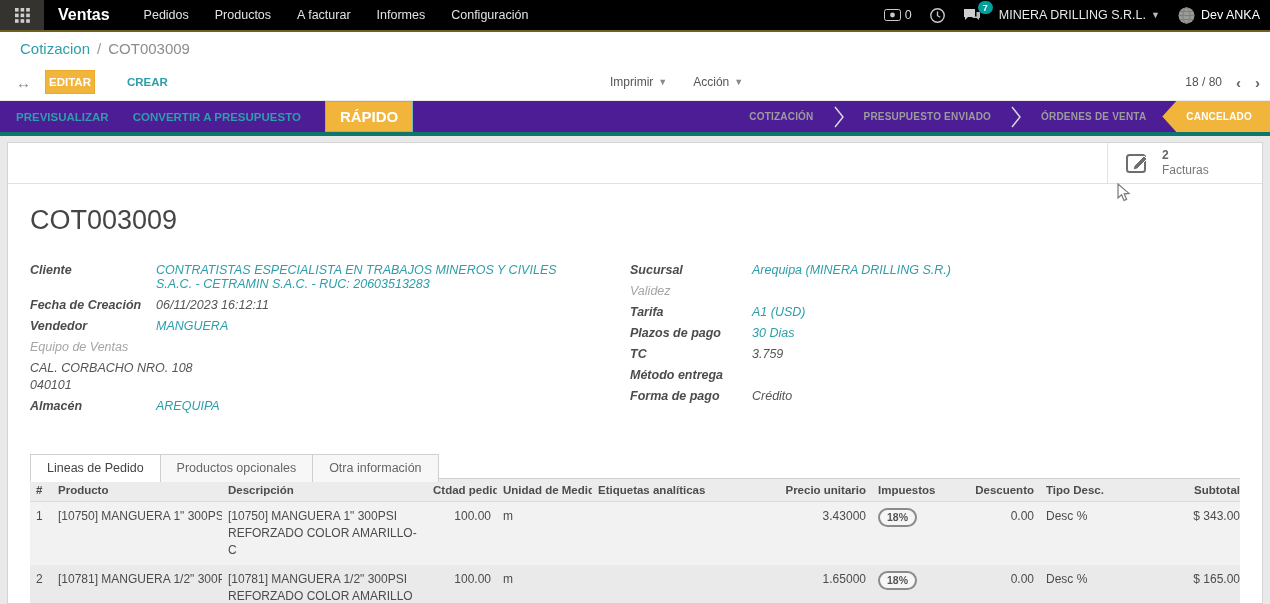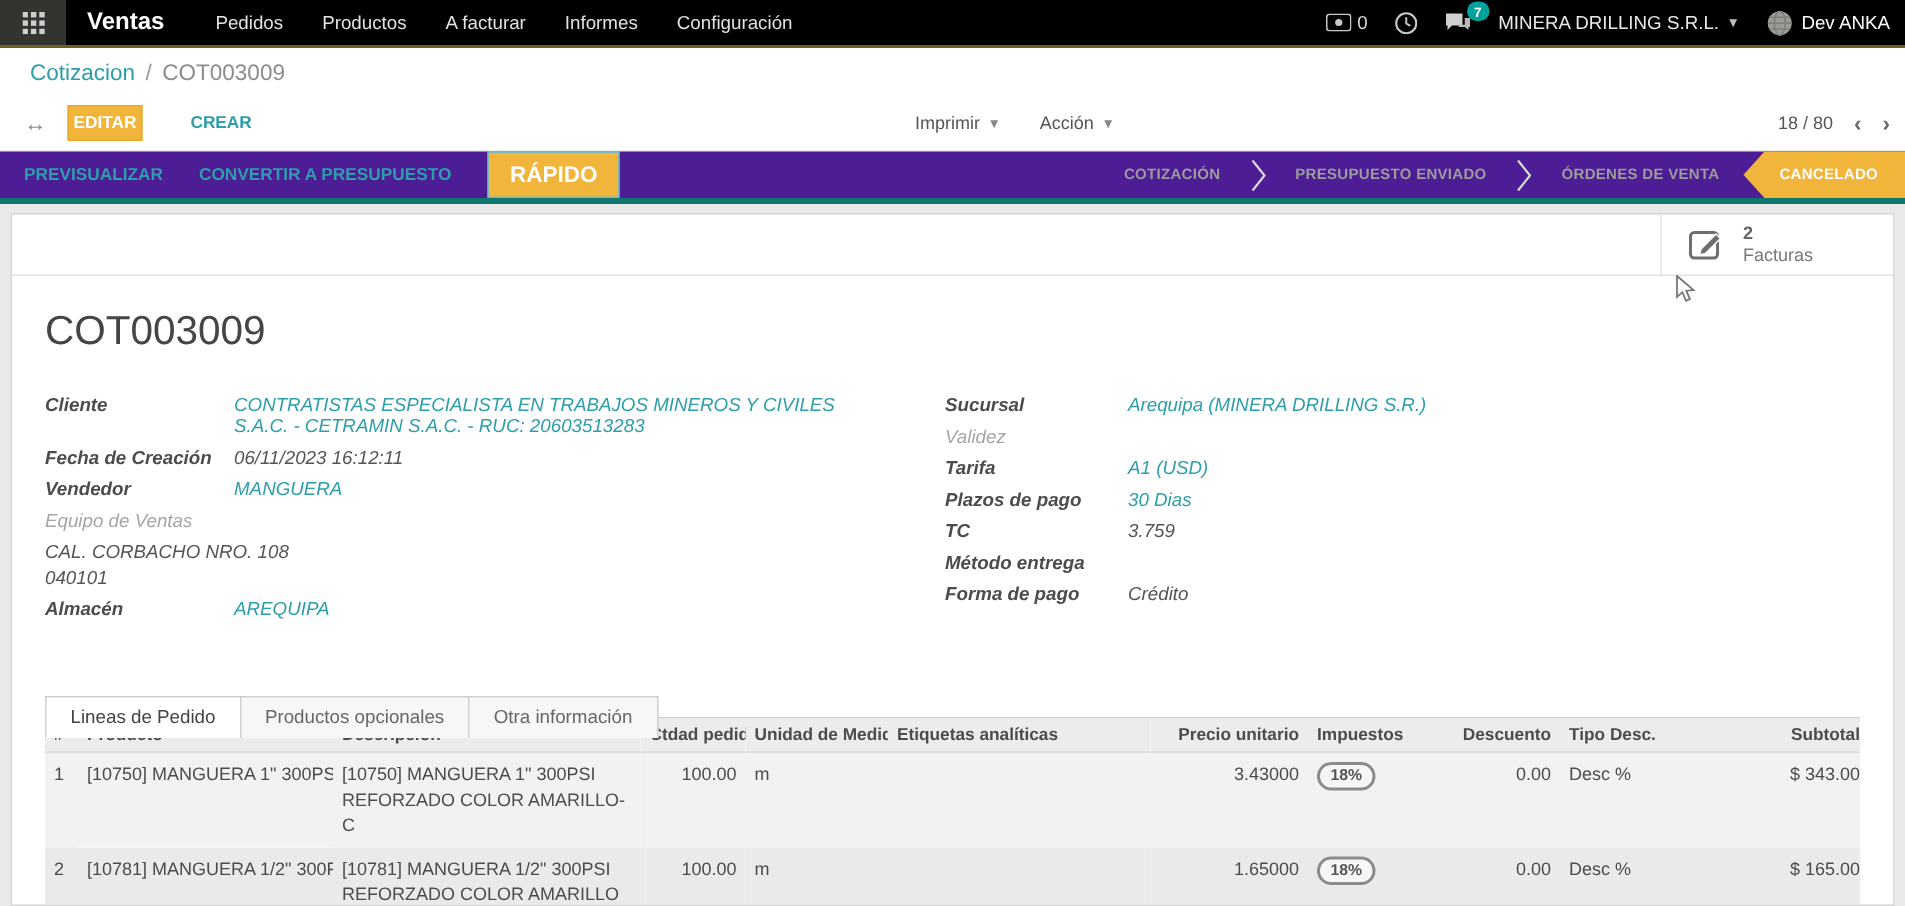--- a/index.html
+++ b/index.html
@@ -74,21 +74,21 @@
   .o-label.muted { color:#a6a6a6; font-weight:normal; }
   .o-value { color:#555; }
   .col-left .o-value { width:432px; }
   .col-right .o-value { width:300px; }
   .o-value.link { color:#2d9eaa; cursor:pointer; }
   .o-vline { margin-bottom:3px; }
 
   
   .tabs { display:flex; margin:30px 22px 0; border-bottom:1px solid #cfcfcf; flex:0 0 auto; position:relative; }
   .tab { font-size:12.5px; color:#666; padding:6px 16px; border:1px solid #cfcfcf; border-bottom:none; background:#f7f7f7;
-         margin-right:-1px; cursor:pointer; position:relative; top:14px; }
+         margin-right:-1px; cursor:pointer; position:relative; top:4px; }
   .tab.active { background:#fff; color:#444; border-bottom:1px solid #fff; }
 
   
   .table-wrap { margin:0 22px; flex:1; overflow:hidden; }
   table { border-collapse:collapse; width:100%; table-layout:fixed; font-size:12px; }
   thead th { background:#ececec; color:#4c4c4c; font-weight:bold; text-align:left; padding:5px 6px; font-size:11.5px;
              border-bottom:1px solid #dcdcdc; white-space:nowrap; overflow:hidden; }
   thead th.r { text-align:right; }
   tbody td { padding:6px 6px; vertical-align:top; line-height:17px; color:#4c4c4c; }
   tbody tr:nth-child(odd) { background:#f2f2f2; }

